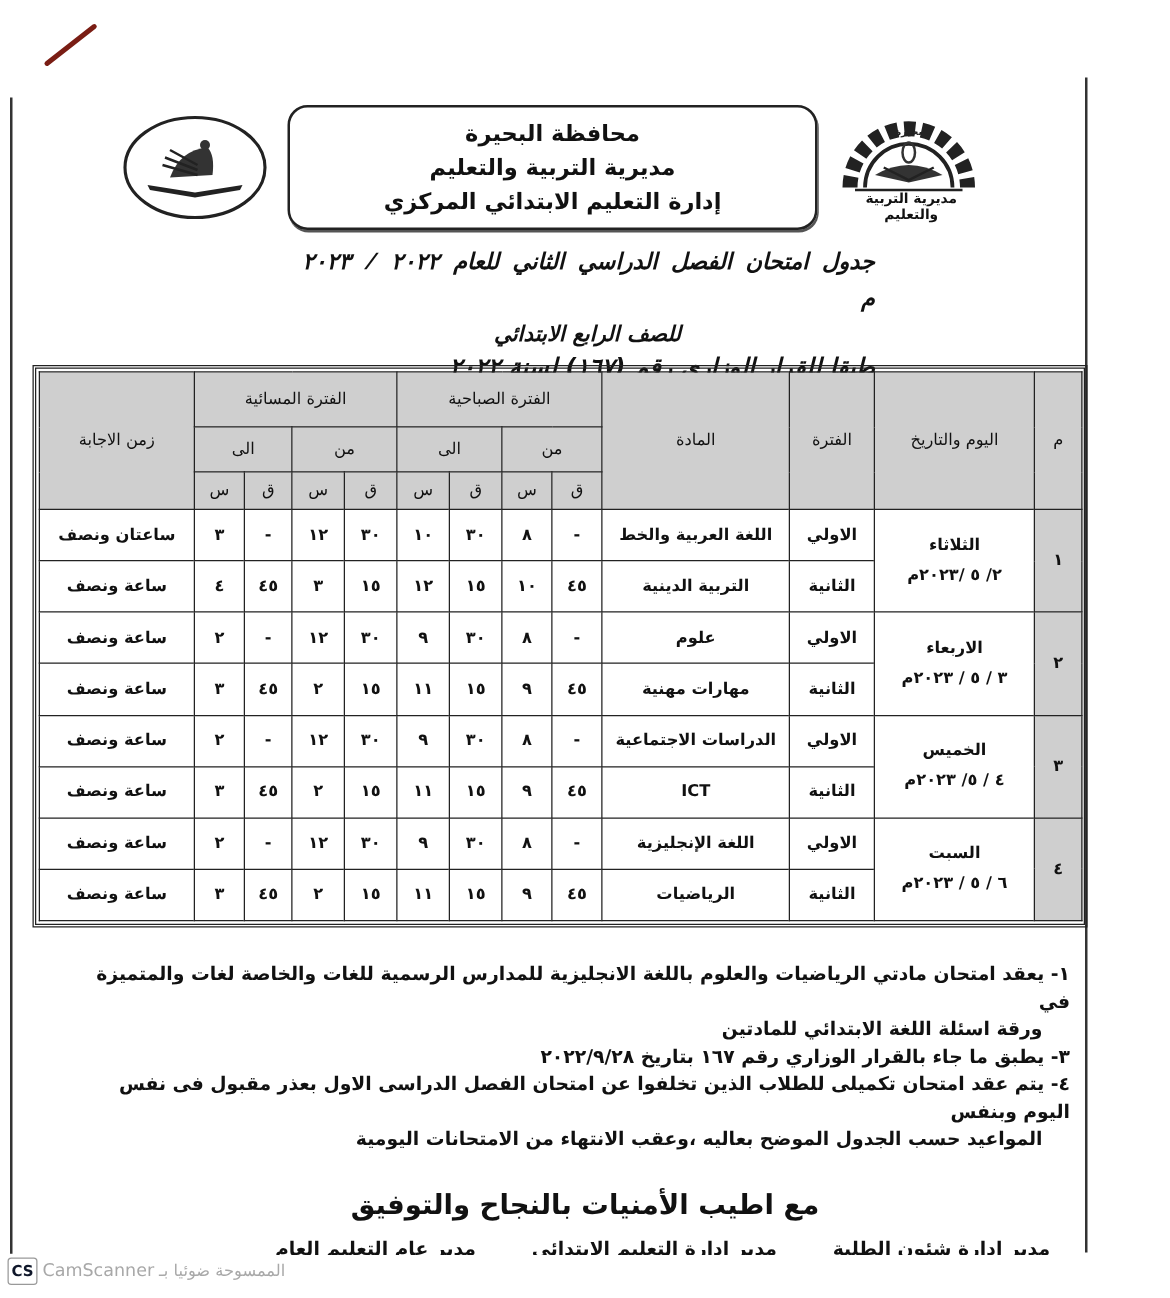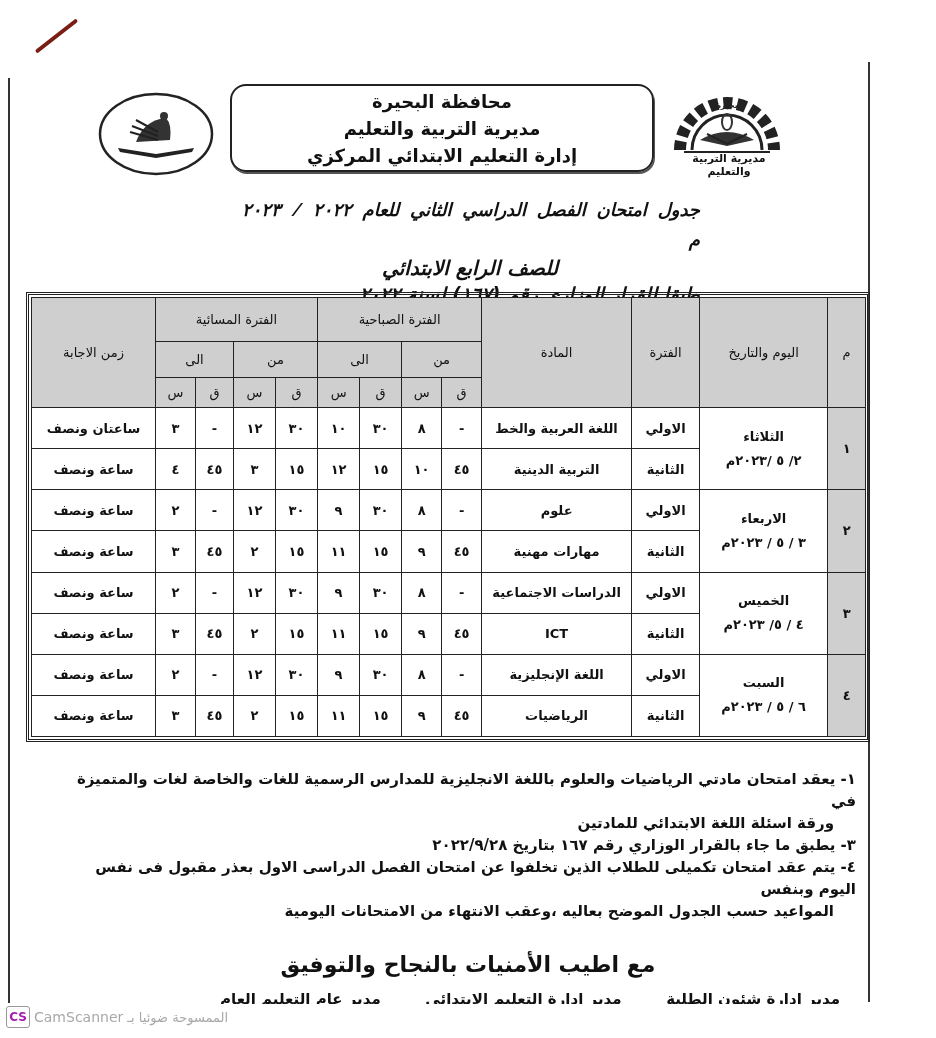--- a/index.html
+++ b/index.html
@@ -5,33 +5,33 @@
   * { box-sizing: border-box; margin: 0; padding: 0; }
   html, body { width: 936px; height: 1038px; background: #fff; overflow: hidden; }
   body { position: relative; font-family: "DejaVu Sans", sans-serif; color: #111; }
 
   .pen-mark { position: absolute; left: 36px; top: 26px; width: 52px; height: 4px; background: #7a1d14;
     transform: rotate(-38deg); transform-origin: left center; border-radius: 2px; top: 50px; }
 
   .vline-left { position: absolute; left: 8px; top: 78px; width: 1.5px; height: 925px; background: #333; }
   .vline-right { position: absolute; left: 868px; top: 62px; width: 1.5px; height: 940px; background: #333; }
 
-  .header-box { position: absolute; left: 230px; top: 84px; width: 424px; height: 88px;
+  .header-box { position: absolute; left: 230px; top: 84px; width: 424px; height: 100px;
     border: 2px solid #222; border-radius: 16px; box-shadow: 1px 2px 0 #555;
     display: flex; flex-direction: column; align-items: center; justify-content: center; direction: rtl; }
   .header-box div { font-family: "DejaVu Sans", sans-serif; font-weight: bold; font-size: 18px; line-height: 27px; }
 
   .logo-left { position: absolute; left: 96px; top: 90px; width: 120px; height: 88px; }
   .logo-right { position: absolute; left: 672px; top: 84px; width: 110px; height: 90px; }
   .logo-right-caption { position: absolute; left: 674px; top: 152px; width: 110px; text-align: center;
     direction: rtl; font-size: 11px; font-weight: bold; }
 
   .titles { position: absolute; left: 240px; top: 196px; width: 460px; direction: rtl; text-align: center; }
   .titles .t1 { font-family: Liberation Mono, monospace; font-weight: bold; font-style: italic; font-size: 18px; line-height: 30px; text-align: right; padding-right: 0; }
-  .titles .t2 { font-family: "DejaVu Sans", sans-serif; font-weight: bold; font-style: italic; font-size: 20px; line-height: 24px; }
+  .titles .t2 { font-family: "DejaVu Sans", sans-serif; font-weight: bold; font-style: italic; font-size: 17px; line-height: 24px; }
   .titles .t3 { font-family: "DejaVu Sans", sans-serif; font-weight: bold; font-style: italic; font-size: 19px; line-height: 28px; text-align: right; }
 
   .table-wrap { position: absolute; left: 26px; top: 292px; width: 844px; height: 450px;
     border: 3px double #222; padding: 2px; }
   table.sched { width: 100%; height: 100%; border-collapse: collapse; direction: rtl; table-layout: fixed; }
   table.sched td, table.sched th { border: 1.5px solid #222; text-align: center; vertical-align: middle;
     font-family: "DejaVu Sans", sans-serif; font-size: 13px; font-weight: bold; }
   table.sched th { background: #cfcfcf; font-weight: normal; font-size: 13px; }
   .numcell { background: #cfcfcf; }
   .thick-b td { border-bottom: 3px solid #111; }
@@ -46,21 +46,21 @@
 
   .wishes { position: absolute; left: 0; top: 952px; width: 936px; text-align: center; direction: rtl;
     font-family: "DejaVu Sans", sans-serif; font-weight: bold; font-size: 22px; }
 
   .signatures { position: absolute; left: 220px; top: 984px; width: 620px; height: 20px; overflow: hidden;
     display: flex; justify-content: space-between; direction: rtl; font-weight: bold; font-size: 15px; }
   .signatures span { display: block; height: 30px; line-height: 30px; }
 
   .scanner { position: absolute; left: 6px; top: 1006px; display: flex; align-items: center; gap: 4px;
     color: #a8a8a8; font-family: "DejaVu Sans", sans-serif; font-size: 14px; }
-  .cs-badge { width: 24px; height: 22px; border: 1.5px solid #999; border-radius: 3px; color: #a21caf;
+  .cs-badge { width: 24px; height: 22px; border: 1.5px solid #999; border-radius: 3px; color: #0f172a;
     font-size: 12px; font-weight: bold; display: flex; align-items: center; justify-content: center; }
   .scanner-ar { direction: rtl; font-size: 13px; }
 </style>
 </head>
 <body>
 
 <div class="pen-mark"></div>
 <div class="vline-left"></div>
 <div class="vline-right"></div>
 

